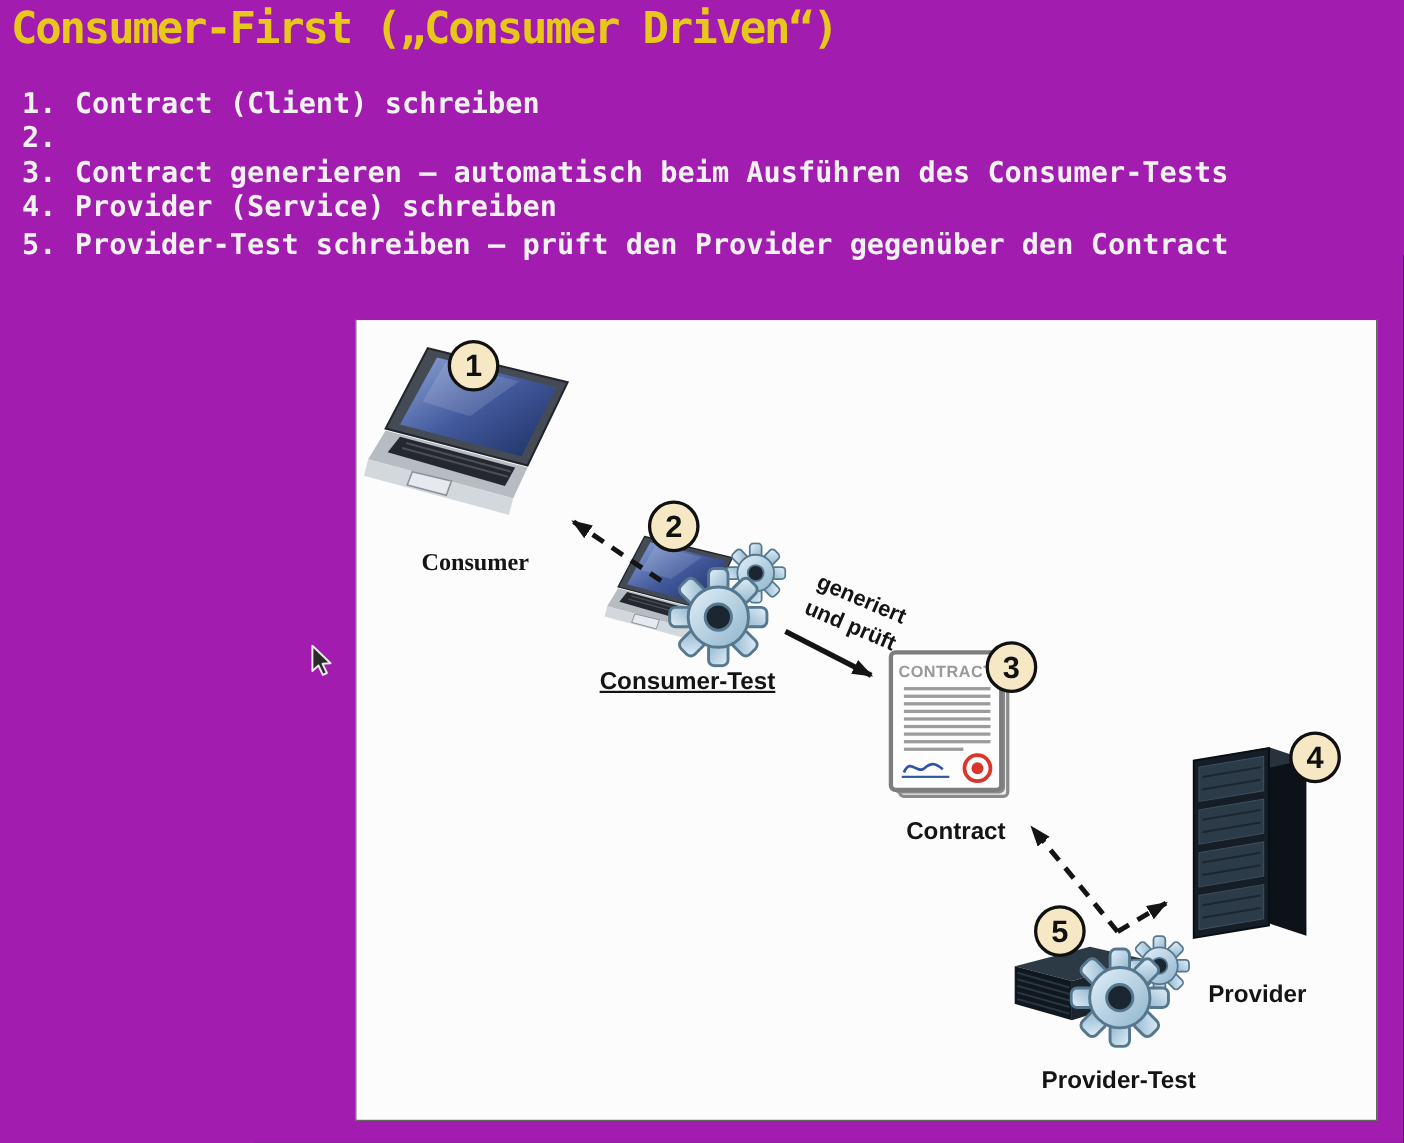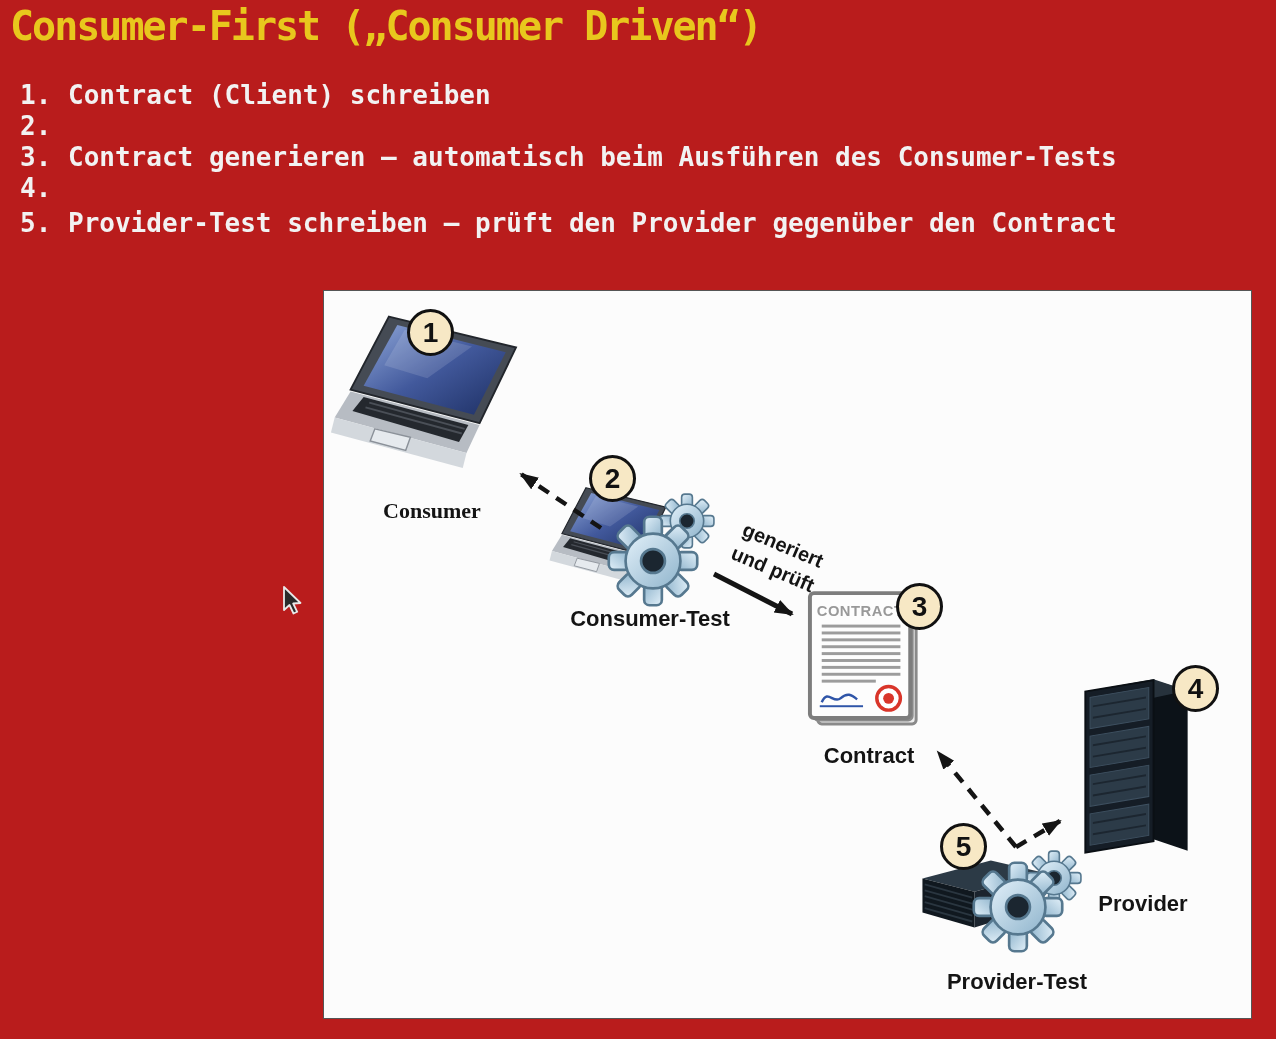--- a/index.html
+++ b/index.html
@@ -1,17 +1,17 @@
 <!DOCTYPE html>
 <html><head>
 <meta charset="utf-8">
 <style>
   html,body{margin:0;padding:0;background:#000;}
   .stage{
-    position:relative;width:1276px;height:1039px;background:#b91c1c;overflow:hidden;
+    position:relative;width:1276px;height:1039px;background:#a21caf;overflow:hidden;
     font-family:"DejaVu Sans Mono",monospace;
   }
   
   .slide-title{
     position:absolute;left:10px;top:4px;margin:0;
     font-size:40px;font-weight:bold;letter-spacing:-2px;line-height:44px;
     color:#e8c71d;white-space:nowrap;
   }
   .steps{
     position:absolute;left:20px;top:80px;margin:0;padding:0;list-style:none;
@@ -62,20 +62,21 @@
     </li>
     <li>
       <span class="num">2.</span>
     </li>
     <li>
       <span class="num">3.</span>
       <span class="txt">Contract generieren – automatisch beim Ausführen des Consumer-Tests</span>
     </li>
     <li>
       <span class="num">4.</span>
+      <span class="txt">Provider (Service) schreiben</span>
     </li>
     <li>
       <span class="num">5.</span>
       <span class="txt">Provider-Test schreiben – prüft den Provider gegenüber den Contract</span>
     </li>
   </ol>
 
   <div class="panel">
 
     <svg class="defs-holder" aria-hidden="true">
@@ -174,21 +175,21 @@
     </svg>
     <div class="badge" style="left:83px;top:18px;">1</div>
     <div class="nlabel" style="left:28px;top:207px;width:160px;font-family:Liberation Serif, serif;">Consumer</div>
 
     <svg class="node-icon" style="left:225px;top:188px;" width="180" height="128">
       <use href="#sym-laptop" width="135" height="109" x="0" y="5"></use>
       <use href="#sym-gear" width="56" height="56" x="110" y="14"></use>
       <use href="#sym-gear" width="92" height="92" x="58" y="36"></use>
     </svg>
     <div class="badge" style="left:265px;top:164px;">2</div>
-    <div class="nlabel" style="left:246px;top:315px;width:160px;">Consumer-Test</div>
+    <div class="nlabel" style="left:221px;top:315px;width:160px;text-decoration:underline;">Consumer-Test</div>
 
     <svg class="node-icon" style="left:482px;top:298px;" width="118" height="142" viewBox="0 0 120 142">
       <rect x="12" y="12" width="100" height="124" rx="4" fill="#ededed" stroke="#8a8a8a" stroke-width="3"></rect>
       <rect x="8" y="8" width="100" height="124" rx="4" fill="#f5f5f5" stroke="#8a8a8a" stroke-width="3"></rect>
       <rect x="4" y="3" width="102" height="127" rx="4" fill="#fdfdfd" stroke="#7d7d7d" stroke-width="4"></rect>
       <text x="55" y="26" text-anchor="middle" font-family="Liberation Sans, sans-serif" font-size="15" font-weight="bold" fill="#999" letter-spacing="0.5">CONTRACT</text>
       <g fill="#9c9c9c">
         <rect x="16" y="35" width="80" height="3"></rect>
           <rect x="16" y="42" width="80" height="3"></rect>
         <rect x="16" y="49" width="80" height="3"></rect>

